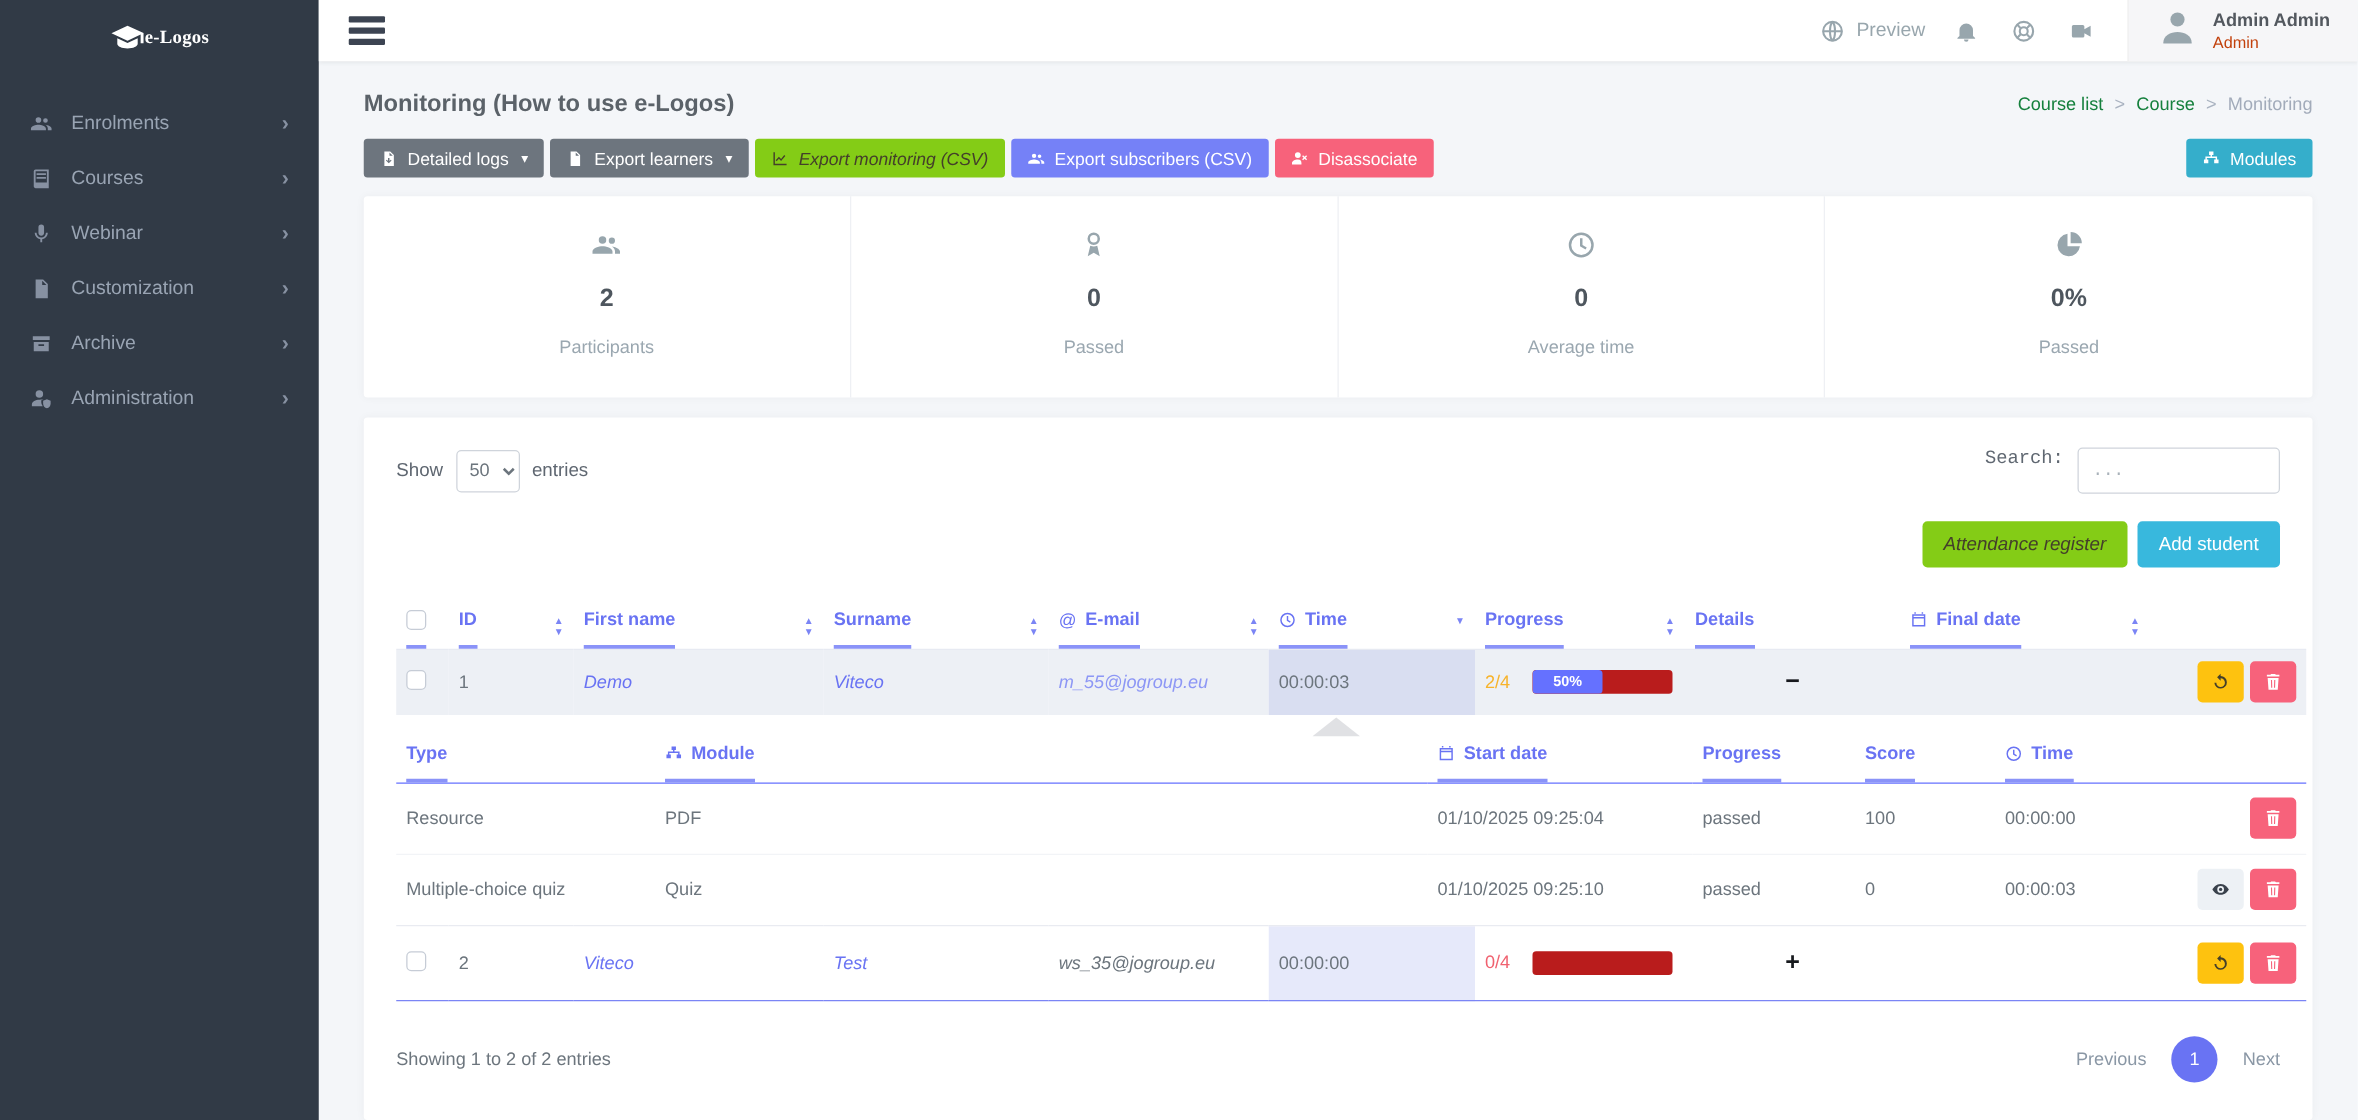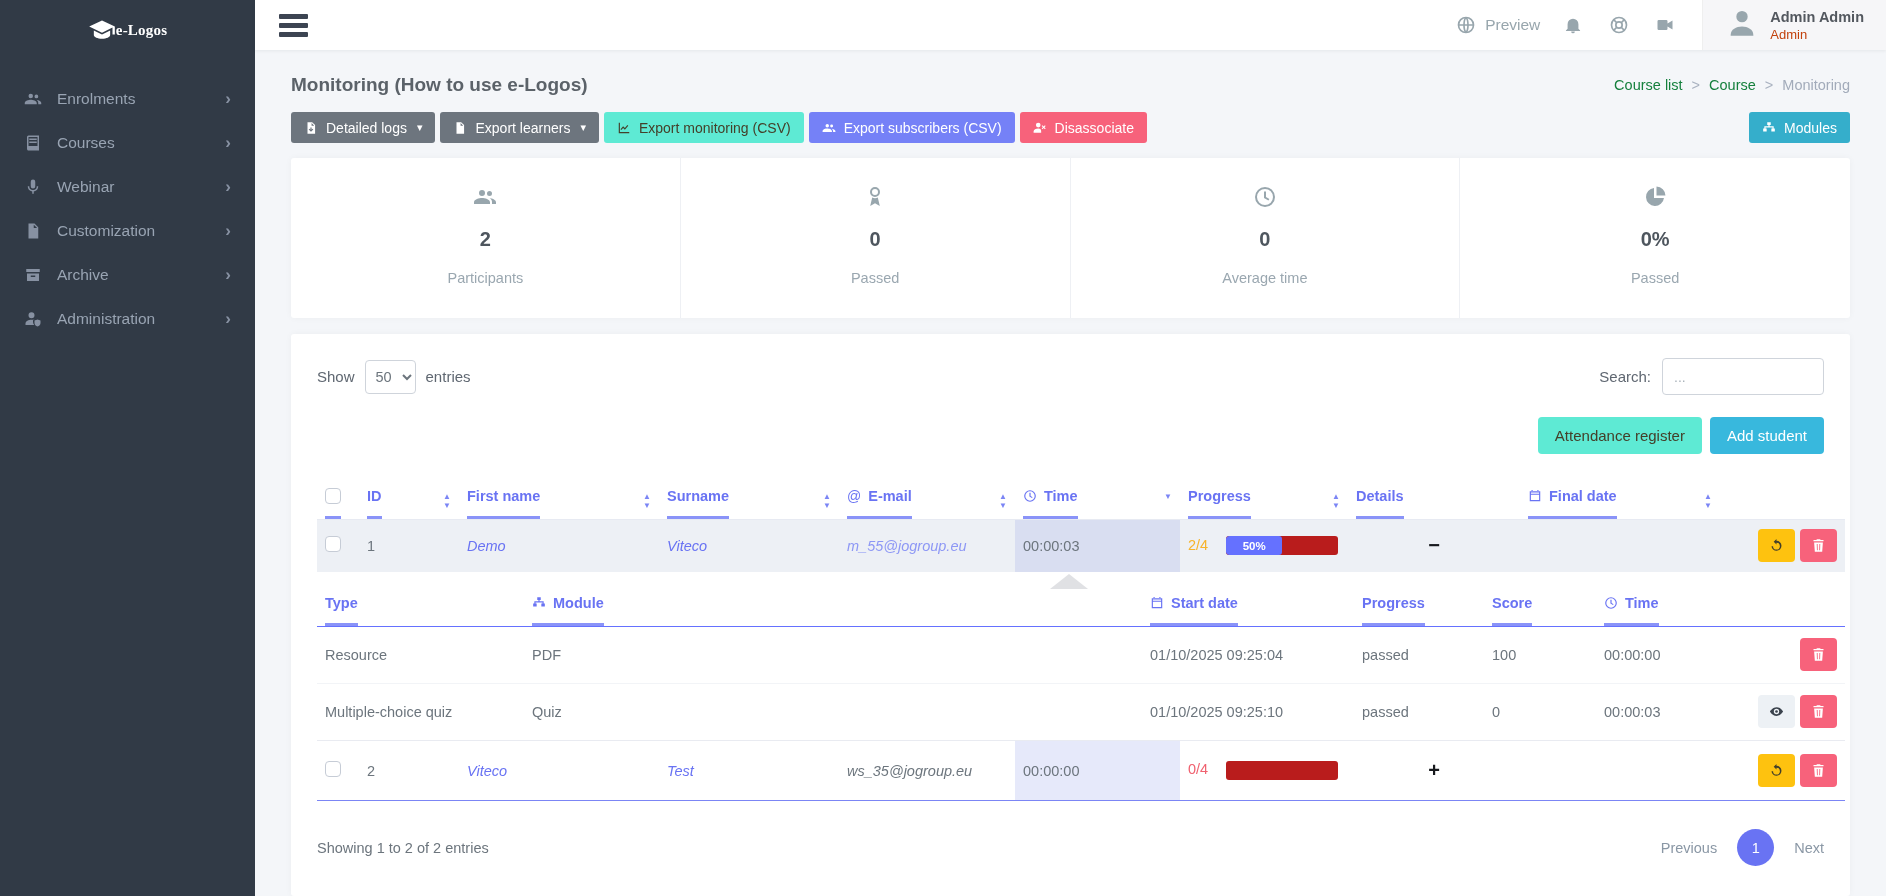--- a/index.html
+++ b/index.html
@@ -43,21 +43,21 @@
   .breadcrumb .bc-link { color:#15803d; cursor:pointer; }
   .bc-sep { color:#a9b2c0; }
 
   
   .toolbar { display:flex; gap:5px; padding:0 12px; align-items:center; }
   .btn { border:none; border-radius:3px; height:31px; padding:0 13px; font-size:14px;
     display:inline-flex; align-items:center; gap:8px; cursor:pointer; font-family:inherit; white-space:nowrap; }
   .btn svg { width:14px; height:14px; fill:currentColor; }
   .caret { font-size:11px; margin-left:2px; }
   .btn-gray   { background:#6d757e; color:#fff; }
-  .btn-yellow { background:#5eead4; color:#44402a; }
+  .btn-yellow { background:#84cc16; color:#44402a;font-style:italic; }
   .btn-purple { background:#7581f7; color:#fff; }
   .btn-pink   { background:#f7627b; color:#fff; }
   .btn-teal   { background:#35aecb; color:#fff; margin-left:auto; }
 
   
   .stats { background:#fff; margin:15px 12px 0; border-radius:3px;
     display:grid; grid-template-columns:repeat(4,1fr); box-shadow:0 0 7px rgba(0,0,0,.04); }
   .stat { padding:27px 0 32px; text-align:center; border-right:1px solid #eef0f4; }
   .stat:last-child { border-right:none; }
   .stat svg { width:24px; height:24px; fill:#98a6ad; }
@@ -65,21 +65,21 @@
   .stat-label { font-size:14.5px; color:#9aa7b0; }
 
   
   .card { background:#fff; margin:16px 12px 0; border-radius:3px; padding:24px 26px 30px;
     box-shadow:0 0 7px rgba(0,0,0,.04); min-height:540px; }
   .controls { display:flex; justify-content:space-between; align-items:center;
     font-size:15px; color:#5f6771; }
   .show-group { display:flex; align-items:center; gap:10px; }
   select.page-size { height:34px; border:1px solid #cfd4db; border-radius:4px; color:#6c757d;
     padding:0 6px; font-size:14.5px; background:#fff; font-family:inherit; cursor:pointer; }
-  .search-group { display:flex; align-items:center; gap:11px; }
+  .search-group { display:flex; align-items:flex-start; gap:11px;font-family:Liberation Mono, monospace; }
   .search-group input { width:162px; height:37px; border:1px solid #cfd4db; border-radius:4px;
     padding:0 11px; font-size:14px; color:#6c757d; font-family:inherit; }
   ::placeholder { color:#a9b2ba; }
   .actions-row { display:flex; justify-content:flex-end; gap:8px; margin-top:22px; }
   .btn-lg { height:37px; border-radius:4px; font-size:15px; padding:0 17px; }
   .btn-addstudent { background:#38b8dd; color:#fff; }
 
   
   table { border-collapse:collapse; }
   .data-table { width:100%; margin-top:28px; table-layout:fixed; border-bottom:1px solid #7b85f5; }

